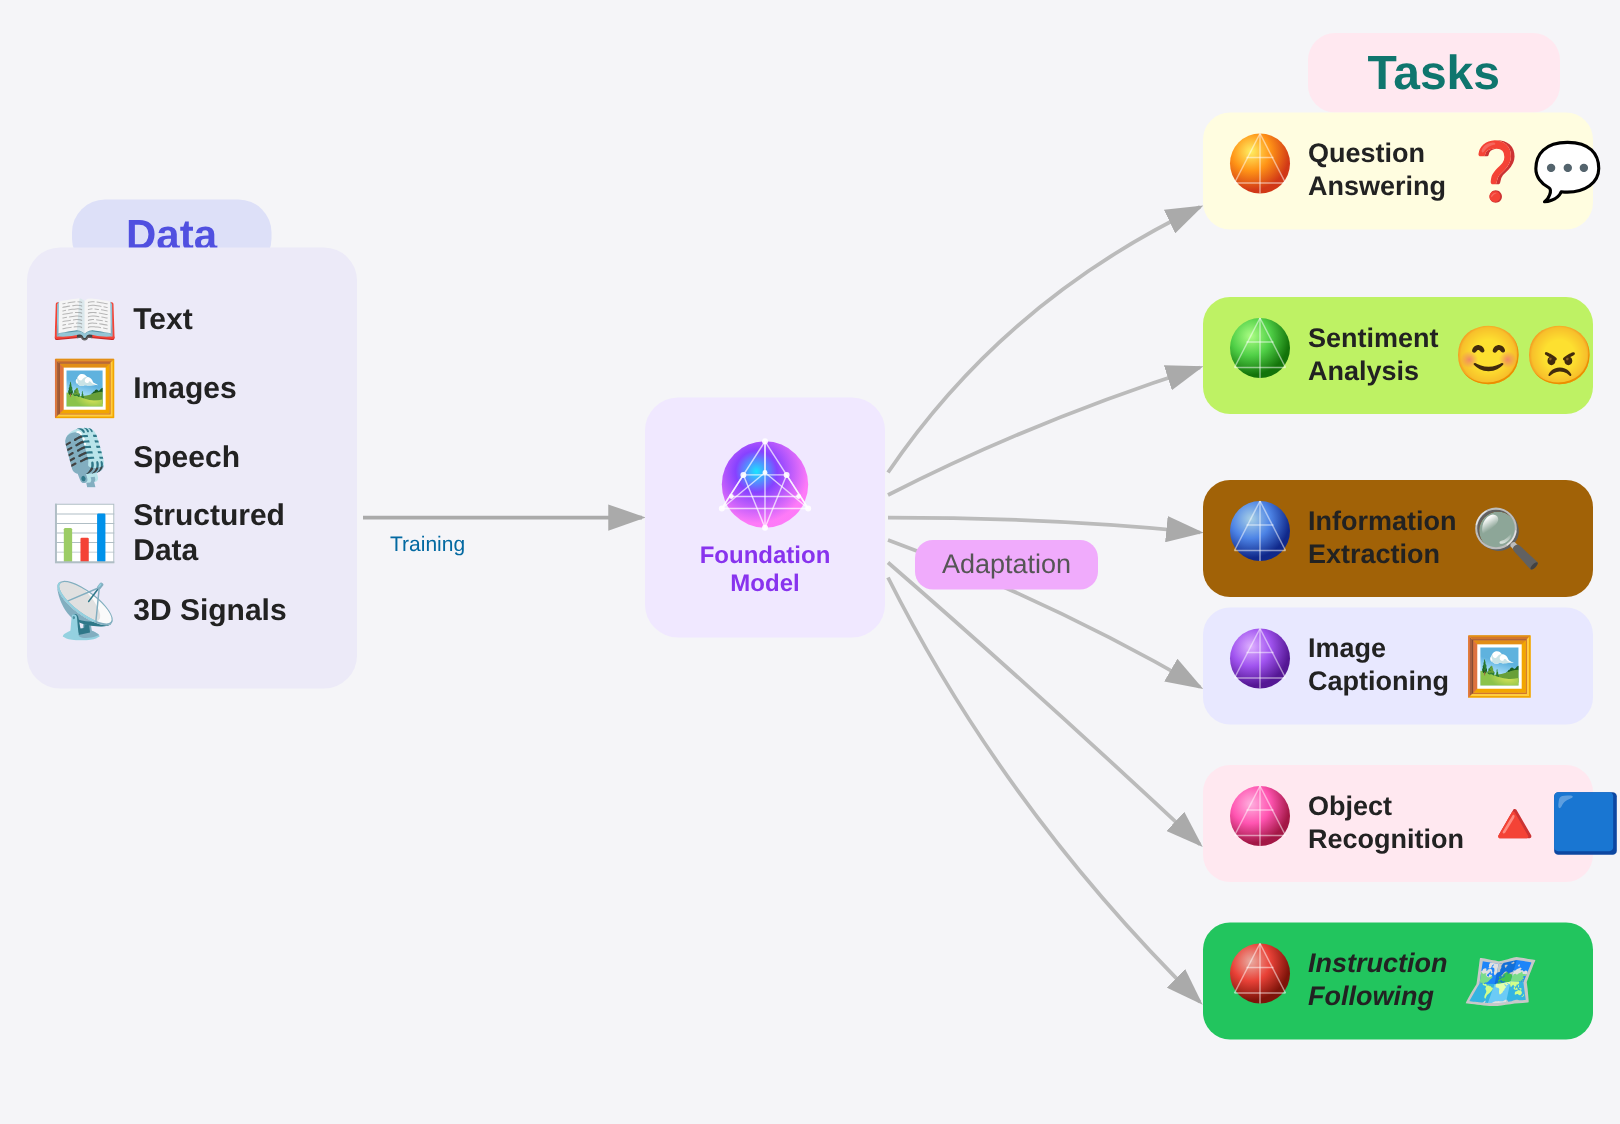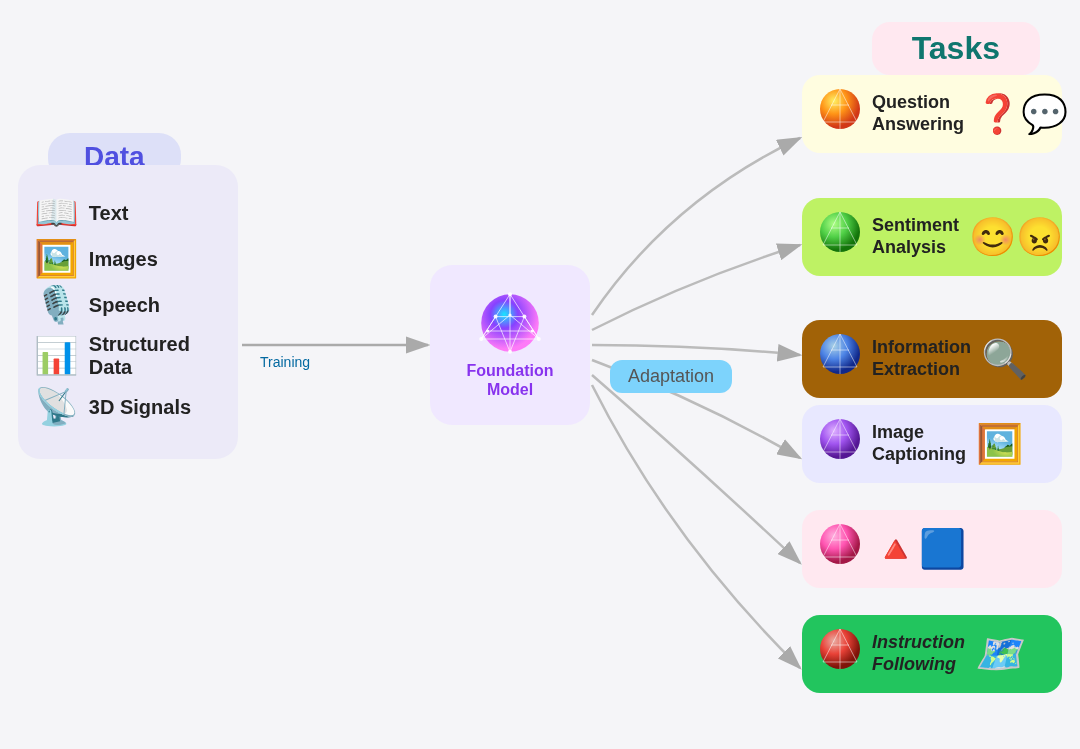--- a/index.html
+++ b/index.html
@@ -82,21 +82,21 @@
       background: transparent;
     }
 
     
     .adaptation-label {
       position: absolute;
       left: 610px;
       top: 360px;
       font-size: 18px;
       color: #555;
-      background: #7dd3fc;
+      background: #f0abfc;
       border-radius: 12px;
       padding: 6px 18px;
     }
 
     
     .tasks-title-box {
       position: absolute;
       right: 40px;
       top: 22px;
       background: #ffe8f0;
@@ -387,20 +387,21 @@
         <circle cx="22" cy="22" r="20" fill="url(#b5)" opacity="0.9"></circle>
         <g stroke="rgba(255,255,255,0.5)" stroke-width="1" fill="none">
           <line x1="22" y1="2" x2="5" y2="35"></line>
           <line x1="22" y1="2" x2="39" y2="35"></line>
           <line x1="5" y1="35" x2="39" y2="35"></line>
           <line x1="22" y1="2" x2="22" y2="42"></line>
           <line x1="13" y1="18" x2="31" y2="18"></line>
         </g>
       </svg>
   </span>
+  <span class="task-text">Object<br>Recognition</span>
   <span class="task-icon">🔺🟦</span>
 </div>
 
 <div class="task-box task-if">
   <span class="task-ball">
     <svg width="44" height="44" viewBox="0 0 44 44">
         <defs>
           <radialGradient id="b6" cx="35%" cy="30%" r="65%">
             <stop offset="0%" stop-color="#ffaaaa"></stop>
             <stop offset="50%" stop-color="#ff3333"></stop>

